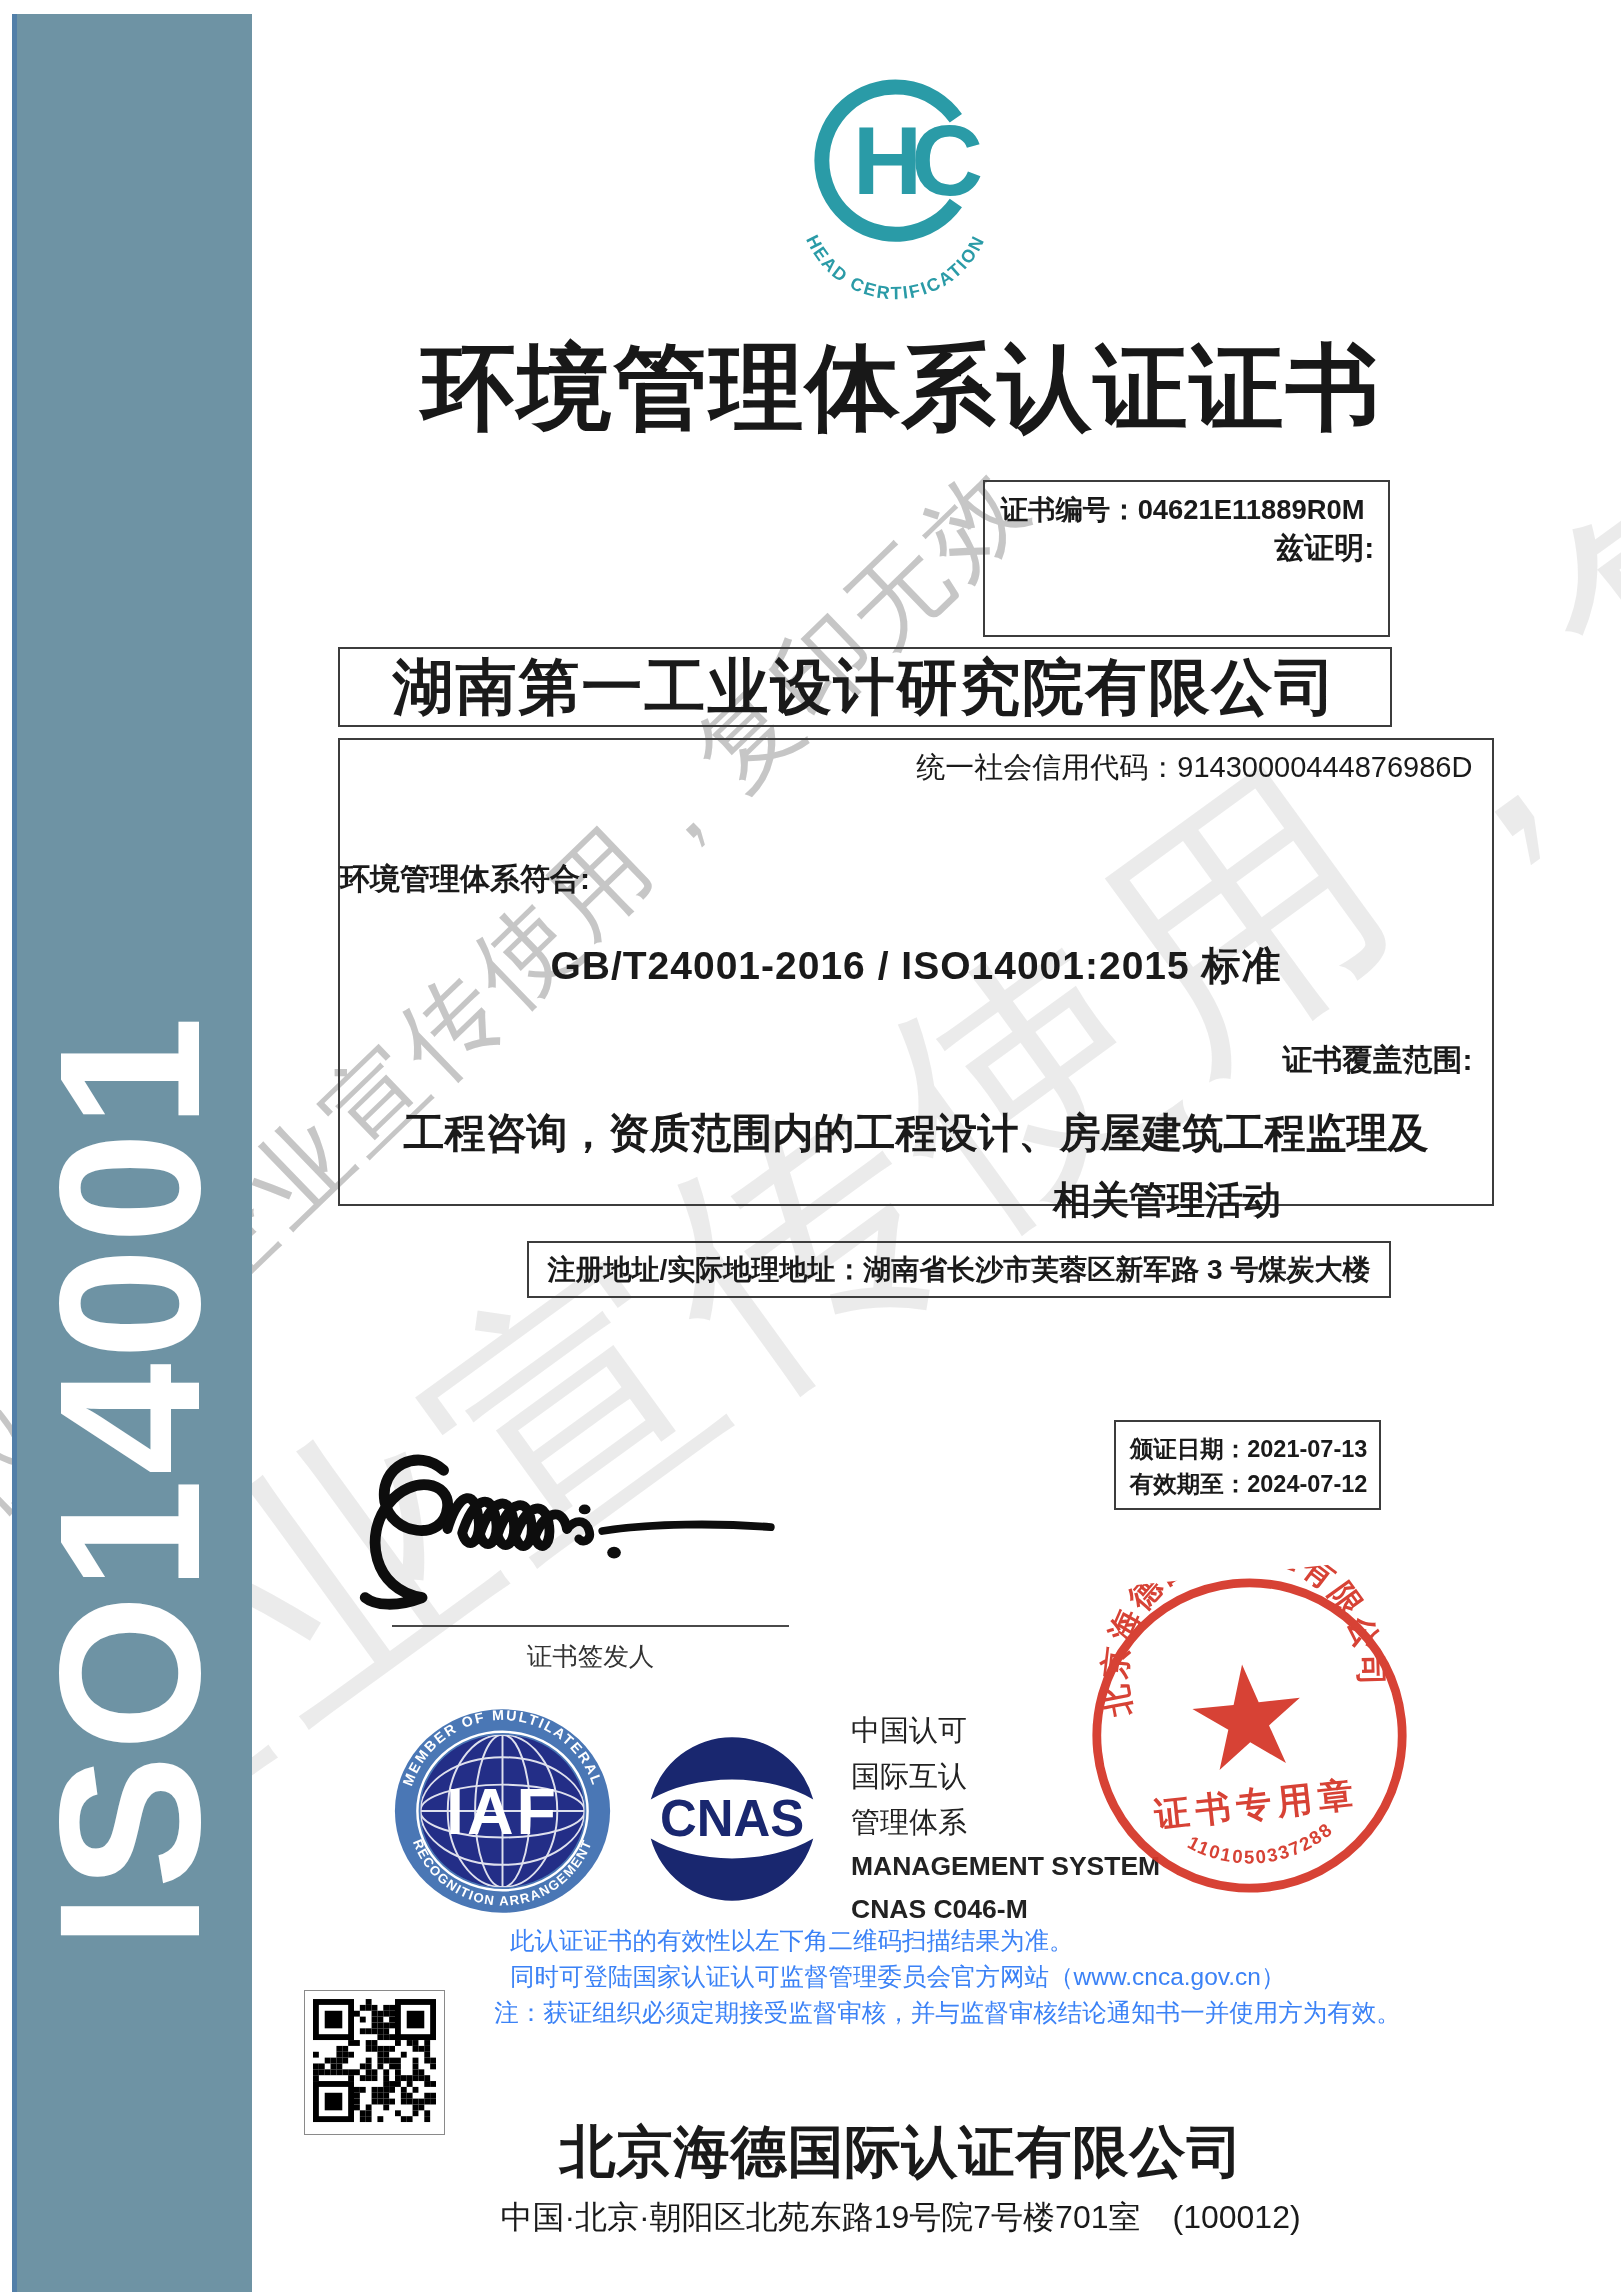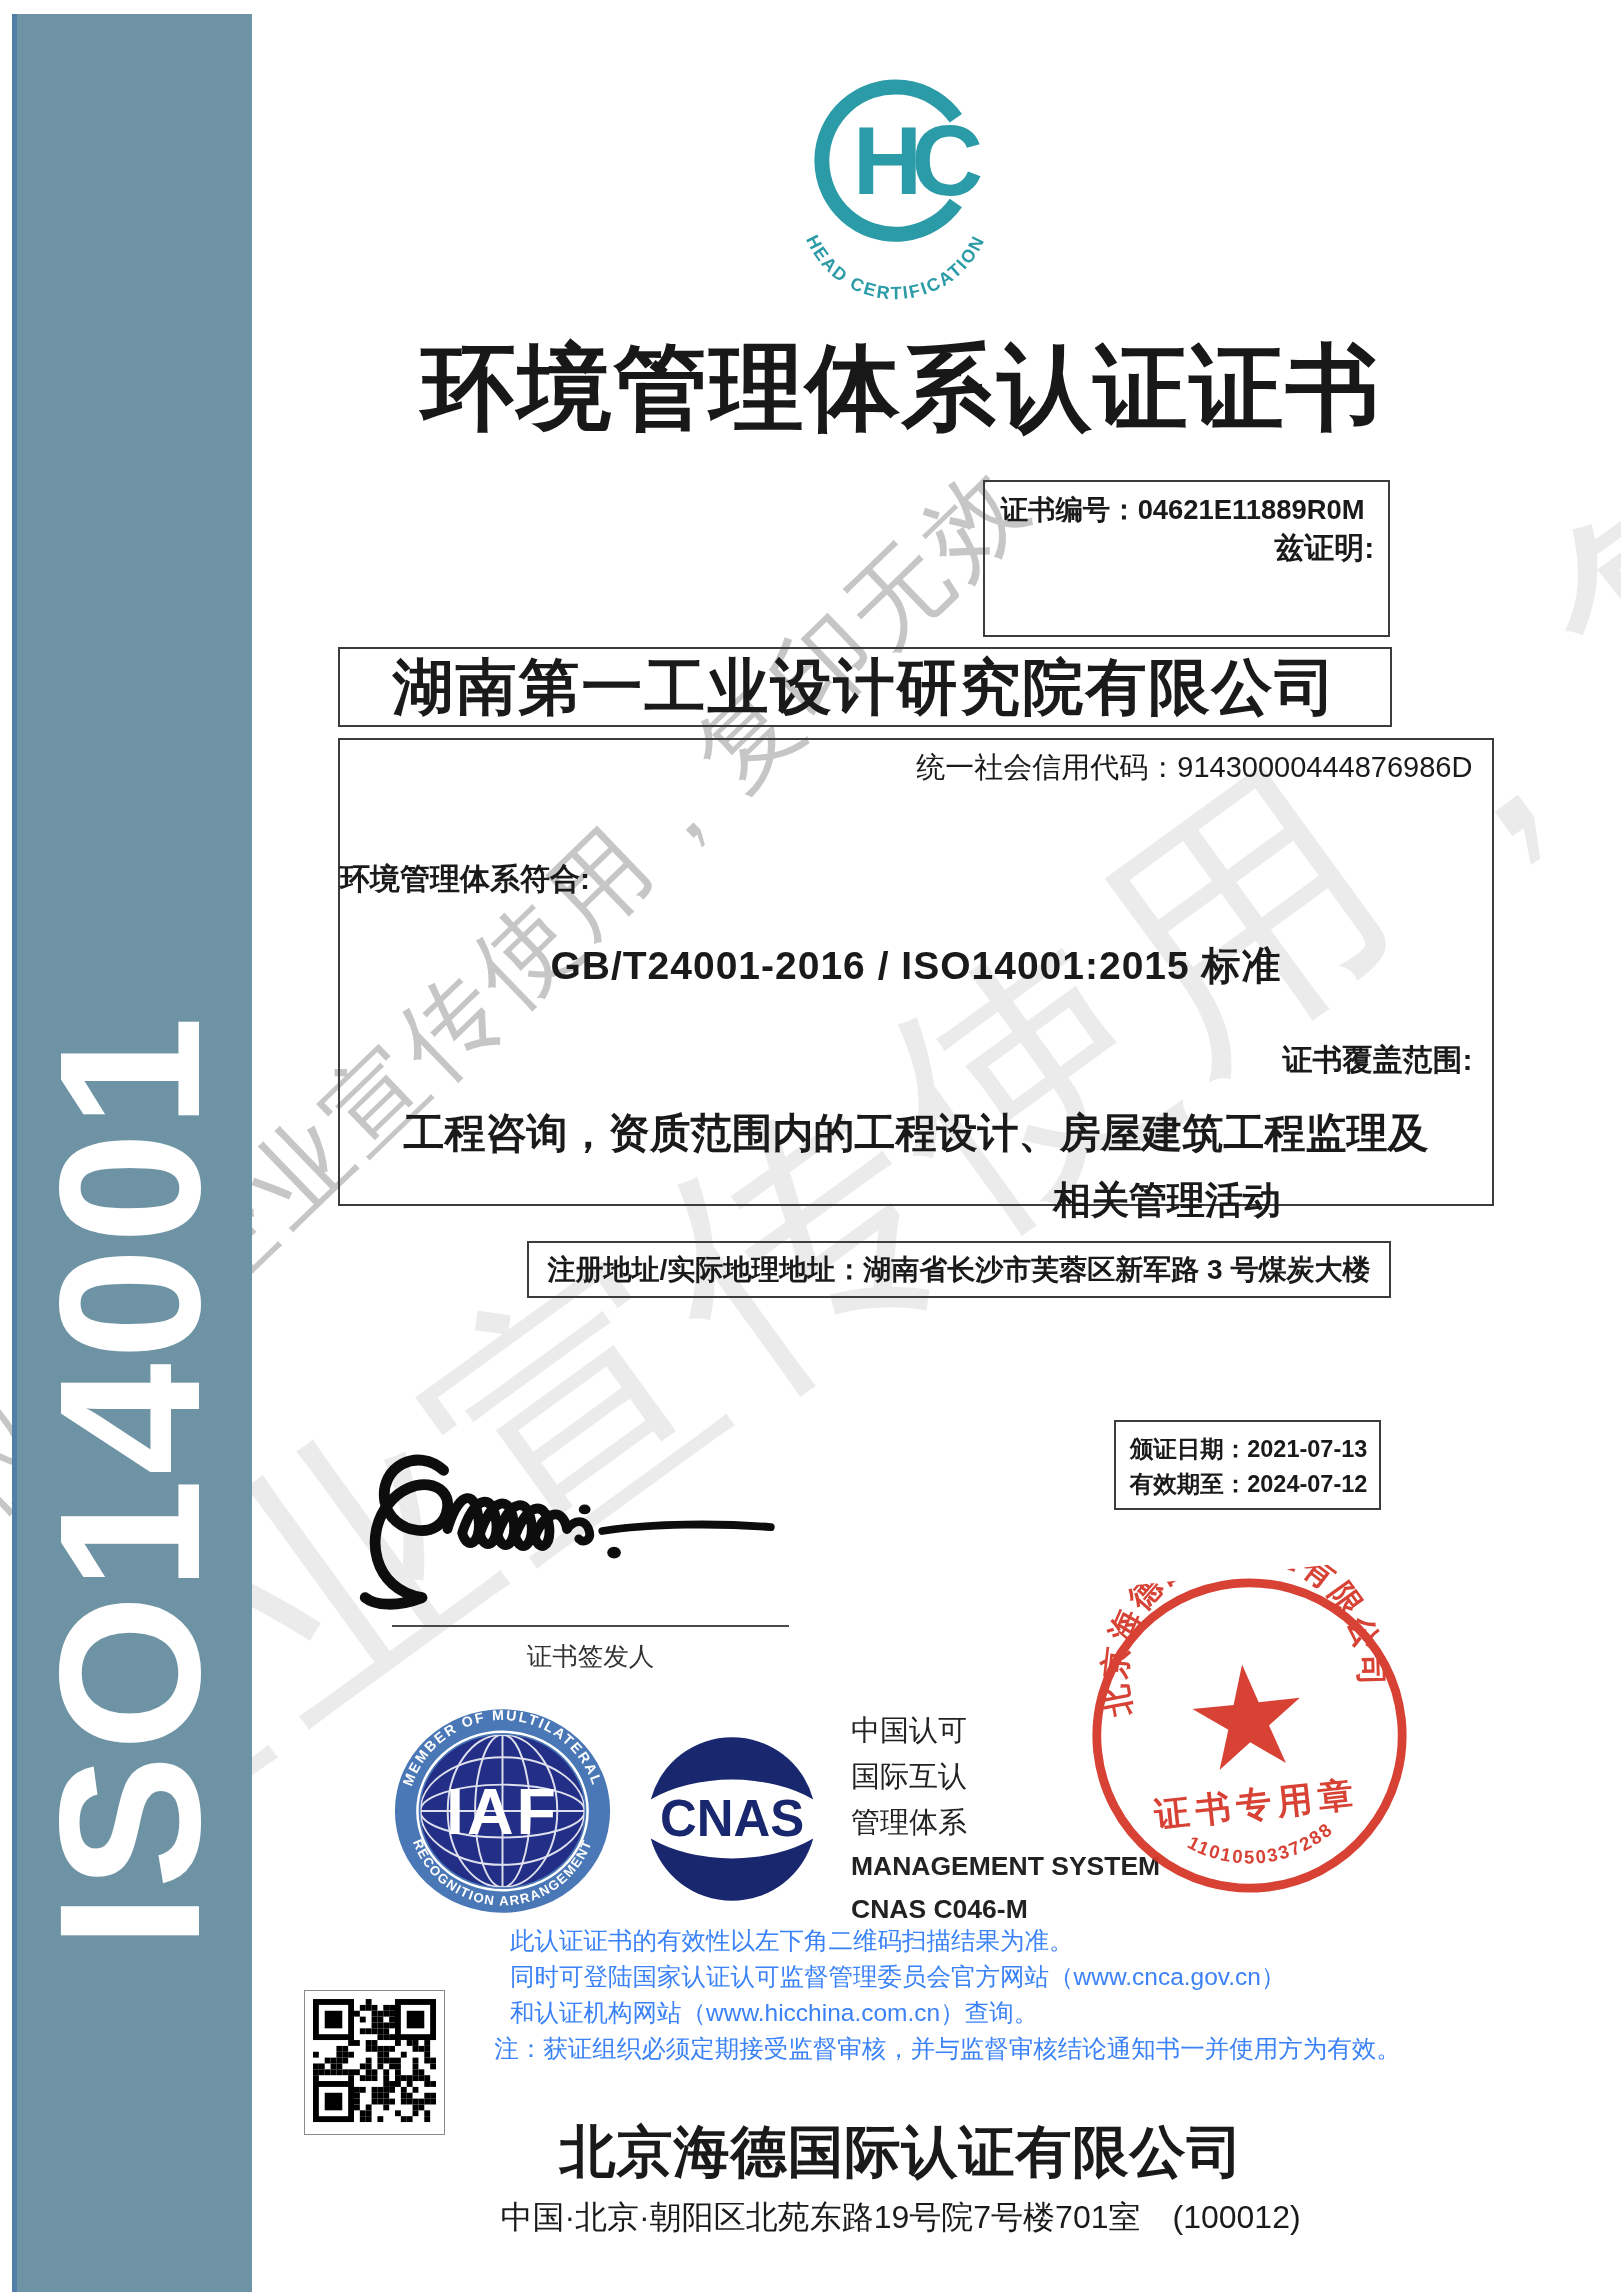--- a/index.html
+++ b/index.html
@@ -190,21 +190,20 @@
     <text x="165" y="248" font-size="36" font-weight="bold" fill="#d5382b" text-anchor="middle" letter-spacing="6">证书专用章</text>
     <path id="seal-bot" d="M 52,230 A 130,130 0 0 0 278,230" fill="none"></path>
     <text font-size="19" font-weight="bold" fill="#d5382b" letter-spacing="2">
       <textPath href="#seal-bot" startOffset="50%" text-anchor="middle">1101050337288</textPath>
     </text>
   </svg>
 
   <div id="notes">
     <div>此认证证书的有效性以左下角二维码扫描结果为准。</div>
     <div>同时可登陆国家认证认可监督管理委员会官方网站（www.cnca.gov.cn）</div>
-    <div>和认证机构网站（www.hicchina.com.cn）查询。</div>
     <div class="outdent">注：获证组织必须定期接受监督审核，并与监督审核结论通知书一并使用方为有效。</div>
   </div>
 
   <div id="qr-box">
     <svg id="qr-svg" width="123" height="127" viewBox="0 0 126 130">
         <rect x="54" y="0" width="6" height="6" fill="#000"></rect>
         <rect x="48" y="6" width="6" height="6" fill="#000"></rect>
         <rect x="54" y="6" width="6" height="6" fill="#000"></rect>
         <rect x="60" y="6" width="6" height="6" fill="#000"></rect>
         <rect x="72" y="6" width="6" height="6" fill="#000"></rect>

